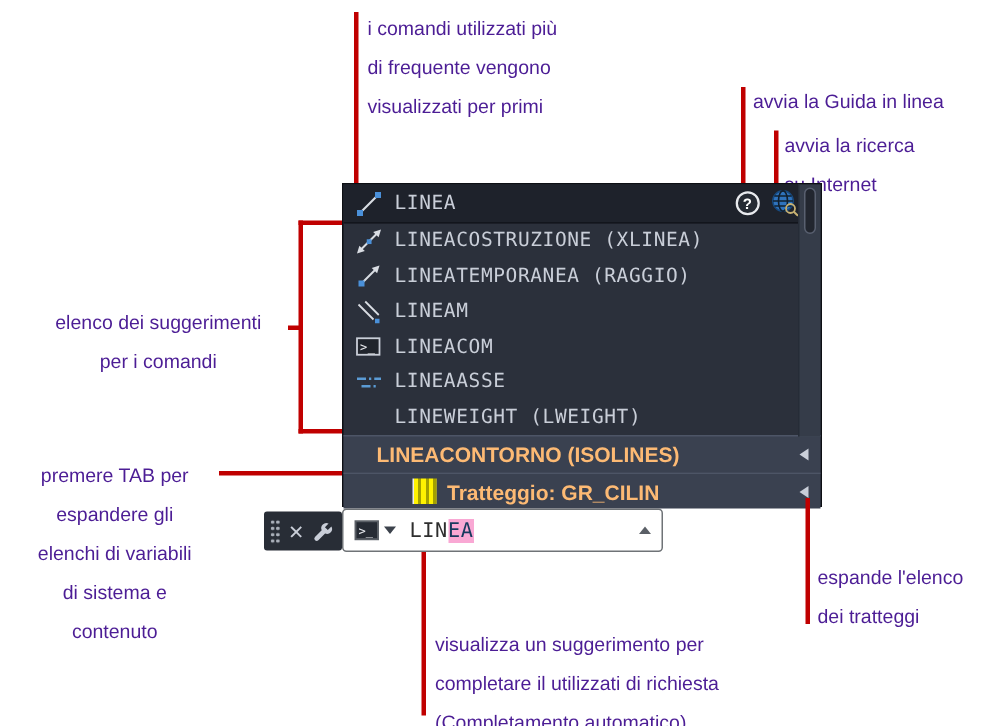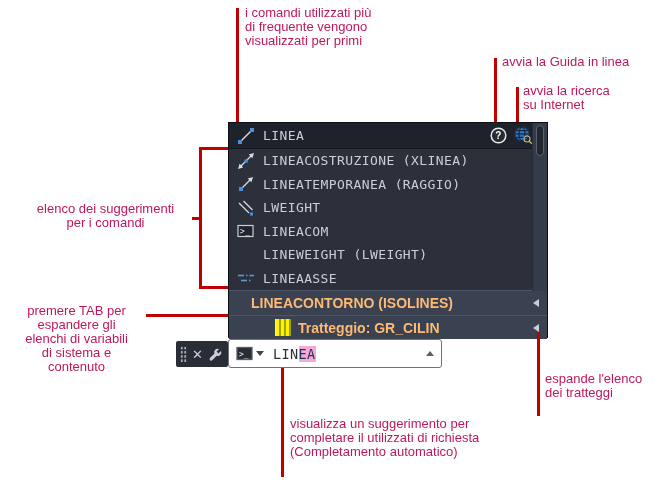--- a/index.html
+++ b/index.html
@@ -1,19 +1,19 @@
 <!DOCTYPE html>
 <html><head>
 <meta charset="utf-8">
 <style>
   html,body{margin:0;padding:0;background:#fff;}
   .canvas{position:relative;width:662px;height:484px;background:#fff;overflow:hidden;
           font-family:"Liberation Sans",sans-serif;}
   
-  .ann{position:absolute;color:#be185d;font-size:13px;line-height:14px;white-space:pre-line;}
+  .ann{position:absolute;color:#4c1d95;font-size:13px;line-height:26px;white-space:pre-line;}
   .ann.right{text-align:center;}
   .rline{position:absolute;background:#c00000;z-index:6;}
   
   .panel{position:absolute;left:228px;top:122px;width:320px;height:216px;background:#2b303b;
          border:1px solid #0d0f14;box-sizing:border-box;z-index:1;}
   .row{display:flex;align-items:center;padding-left:8px;box-sizing:border-box;}
   .srow{height:23.5px;color:#c9ced8;font-family:"DejaVu Sans Mono",monospace;font-size:13px;letter-spacing:.4px;}
   .srow.selected{height:26px;background:#1e222b;border-bottom:1px solid #12151c;}
   .icon-cell{width:18px;height:18px;margin-right:8px;flex:0 0 18px;display:flex;align-items:center;justify-content:center;}
   .row-actions{margin-left:auto;margin-right:14px;display:flex;align-items:center;gap:6px;}
@@ -138,46 +138,46 @@
           <span>LINEATEMPORANEA (RAGGIO)</span>
         </div>
         <div class="row srow">
           <span class="icon-cell">
             <svg width="18" height="18">
               <line x1="2" y1="4" x2="12" y2="14" stroke="#d9dde3" stroke-width="1.2"></line>
               <line x1="6.5" y1="2" x2="15.5" y2="11" stroke="#d9dde3" stroke-width="1.2"></line>
               <rect x="13" y="13.5" width="3" height="3" fill="#4a90d9"></rect>
             </svg>
           </span>
-          <span>LWEIGHT</span>
+          <span>LINEAM</span>
         </div>
         <div class="row srow">
           <span class="icon-cell">
             <svg width="18" height="18">
               <rect x="1" y="3.5" width="15" height="11" fill="#20242c" stroke="#c9ced8" stroke-width="1.2"></rect>
               <text x="3" y="12" font-family="DejaVu Sans Mono,monospace" font-size="8" fill="#e8eaee">&gt;_</text>
             </svg>
           </span>
           <span>LINEACOM</span>
-        </div>
-        <div class="row srow">
-          <span class="icon-cell"></span>
-          <span>LINEWEIGHT (LWEIGHT)</span>
         </div>
         <div class="row srow">
           <span class="icon-cell">
             <svg width="18" height="18" stroke="#5b9bd5" stroke-width="1.6">
               <line x1="1" y1="6.5" x2="7" y2="6.5"></line>
               <line x1="9" y1="6.5" x2="10.5" y2="6.5"></line>
               <line x1="12.5" y1="6.5" x2="17" y2="6.5"></line>
               <line x1="4" y1="11.5" x2="10" y2="11.5"></line>
               <line x1="12" y1="11.5" x2="13.5" y2="11.5"></line>
             </svg>
           </span>
           <span>LINEAASSE</span>
+        </div>
+        <div class="row srow">
+          <span class="icon-cell"></span>
+          <span>LINEWEIGHT (LWEIGHT)</span>
         </div>
       </div>
     <div id="category-rows">
         <div class="row catrow">
           <span class="indent"></span>
           <span>LINEACONTORNO (ISOLINES)</span>
           <span class="tri-left"></span>
         </div>
         <div class="row catrow c2">
           <span class="hatch"></span>

